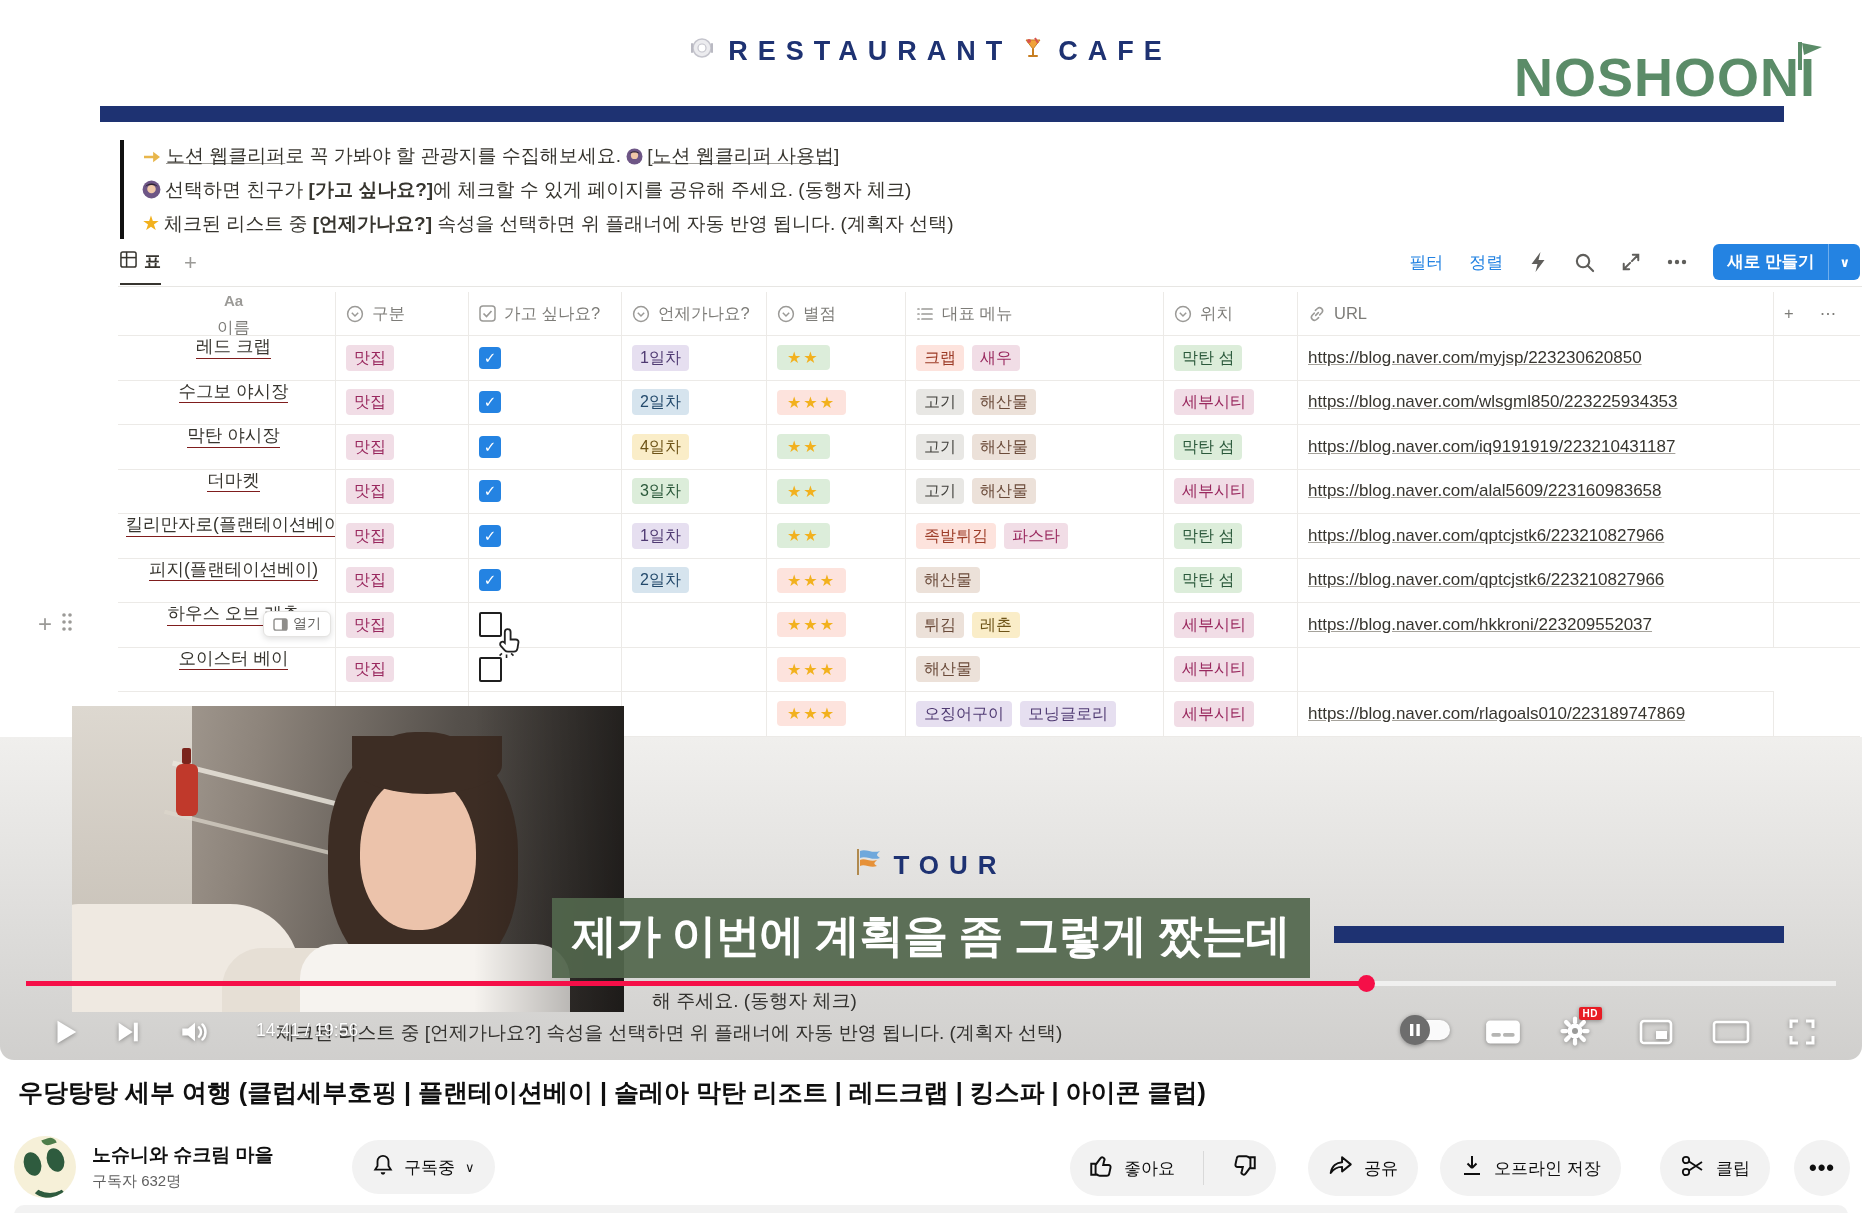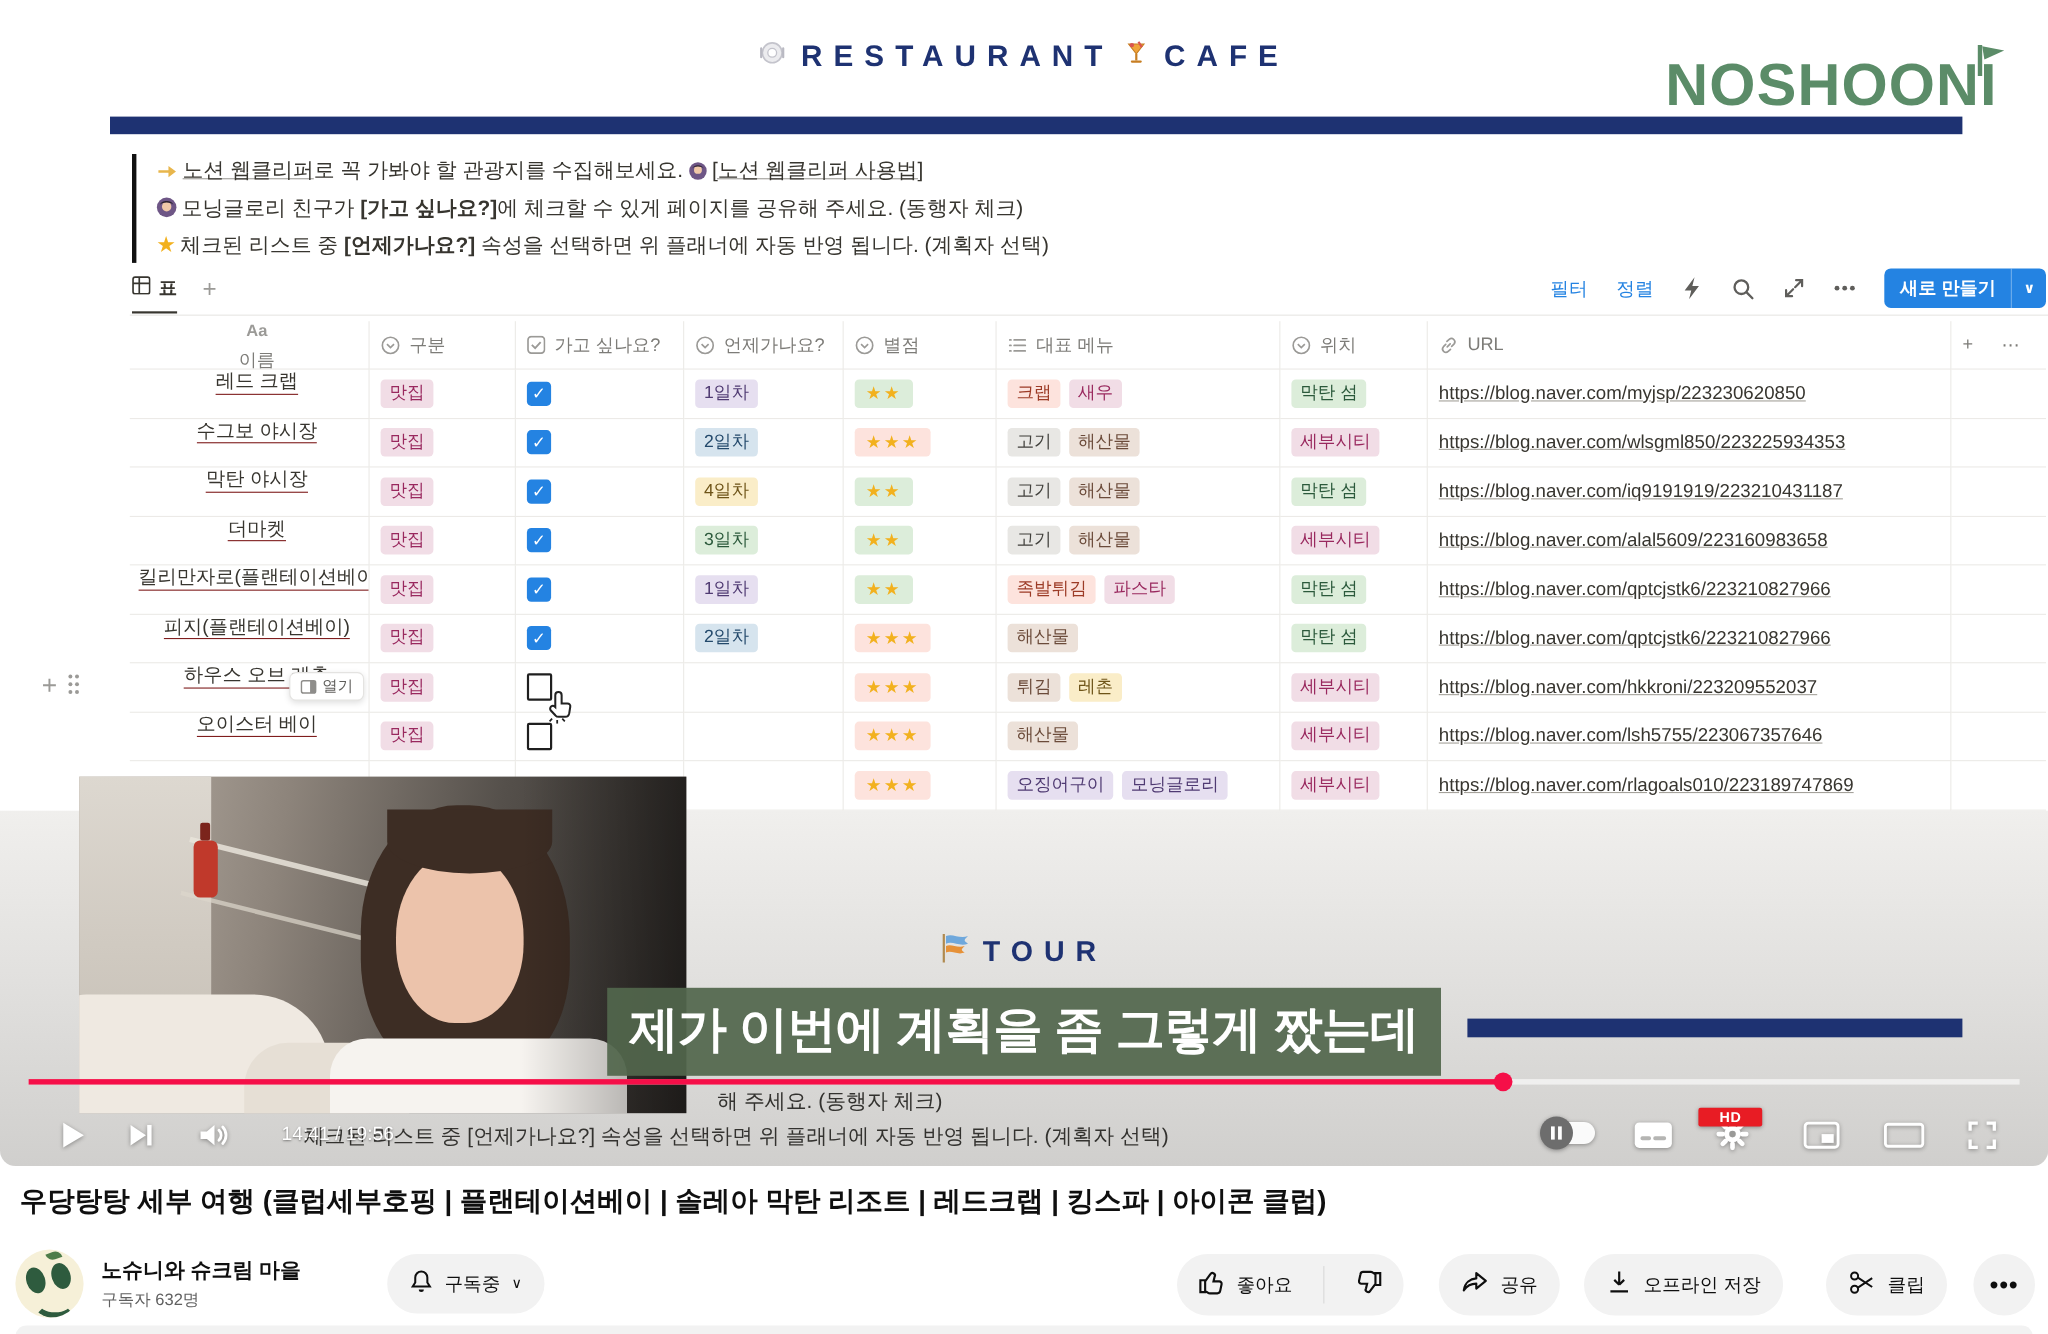--- a/index.html
+++ b/index.html
@@ -98,21 +98,21 @@
 
   
   .progress{position:absolute;left:26px;top:981px;width:1810px;height:5px;background:rgba(255,255,255,.62);z-index:7;}
   .progress .played{position:relative;height:100%;background:#f50f48;}
   .progress .knob{position:absolute;right:-8px;top:-6px;width:17px;height:17px;border-radius:50%;background:#f50f48;}
 
   
   .controls{position:absolute;left:0;top:1006px;width:1862px;height:54px;z-index:8;}
   .ctrl{position:absolute;display:flex;align-items:center;justify-content:center;color:#fff;filter:drop-shadow(0 1px 2px rgba(0,0,0,.35));}
   .time{position:absolute;left:256px;top:14px;color:#fff;font-size:17.5px;text-shadow:0 1px 2px rgba(0,0,0,.45);white-space:nowrap;}
-  .hd-badge{position:absolute;right:-12px;top:-9px;background:#e81c24;color:#fff;font-size:13px;font-weight:bold;padding:1px 19px;border-radius:2px;letter-spacing:.5px;}
+  .hd-badge{position:absolute;right:-12px;top:-9px;background:#e81c24;color:#fff;font-size:10px;font-weight:bold;padding:1px 4px;border-radius:2px;letter-spacing:.5px;}
   .auto-pill{width:46px;height:20px;background:rgba(255,255,255,.95);border-radius:11px;position:relative;}
   .auto-knob{position:absolute;left:-4px;top:-5px;width:30px;height:30px;border-radius:50%;background:#6d6d6d;display:flex;align-items:center;justify-content:center;}
 
   
   .v-title{position:absolute;left:18px;top:1076px;width:1800px;font-size:25px;font-weight:bold;color:#0f0f0f;line-height:1.35;}
   .avatar{position:absolute;left:14px;top:1136px;width:62px;height:62px;border-radius:50%;background:#f6f0d8;overflow:hidden;}
   .avatar .eyeL{position:absolute;left:10px;top:16px;width:17px;height:24px;background:#2e5b3e;border-radius:50%;transform:rotate(-18deg);}
   .avatar .eyeR{position:absolute;left:33px;top:12px;width:17px;height:24px;background:#2e5b3e;border-radius:50%;transform:rotate(-18deg);}
   .avatar .smile{position:absolute;left:16px;top:34px;width:30px;height:18px;border:5px solid transparent;border-bottom:5px solid #2e5b3e;border-radius:50%;}
   .avatar .leaf{position:absolute;left:28px;top:2px;width:14px;height:7px;background:#4e7d4a;border-radius:0 10px 0 10px;transform:rotate(-20deg);}
@@ -179,21 +179,21 @@
                 <circle cx="8" cy="8" r="7.5" fill="#6e5686"></circle>
                 <circle cx="8" cy="7" r="3.4" fill="#f0c8a8"></circle>
                 <path d="M3 6c1-4 9-4 10 0-1-2.5-9-2.5-10 0z" fill="#2f2430"></path>
               </svg></span><span>[노션 웹클리퍼 사용법]</span></span>
       </div>
       <div>
         <span class="ico18"><svg width="19" height="19" viewBox="0 0 16 16">
               <circle cx="8" cy="8" r="7.5" fill="#6e5686"></circle>
               <circle cx="8" cy="7.5" r="3.6" fill="#f0c8a8"></circle>
               <path d="M2.8 6.2C3.8 2 12.2 2 13.2 6.2c-1-2.6-9.4-2.6-10.4 0z" fill="#2f2430"></path>
-            </svg></span><span>모닝글로리 친구가 </span><span class="b">[가고 싶나요?]</span><span>에 체크할 수 있게 페이지를 공유해 주세요. (동행자 체크)</span>
+            </svg></span><span>선택하면 친구가 </span><span class="b">[가고 싶나요?]</span><span>에 체크할 수 있게 페이지를 공유해 주세요. (동행자 체크)</span>
       </div>
       <div>
         <span class="star-ico">★</span><span>체크된 리스트 중 </span><span class="b">[언제가나요?]</span><span> 속성을 선택하면 위 플래너에 자동 반영 됩니다. (계획자 선택)</span>
       </div>
     </div>
 
     <div class="tabbar">
       <div class="tab">
         <span><svg width="17" height="17" viewBox="0 0 18 18">
               <rect x="1" y="1" width="16" height="16" rx="2" fill="none" stroke="#37352f" stroke-width="1.6"></rect>
@@ -529,23 +529,20 @@
           <div class="tc"></div>
           <div class="tc">
             <span class="rate r-pink">★★★</span>
           </div>
           <div class="tc">
             <span class="tag t-brown">해산물</span>
           </div>
           <div class="tc">
             <span class="tag t-pink">세부시티</span>
           </div>
-          <div class="tc">
-            <span class="url-text">https://blog.naver.com/lsh5755/223067357646</span>
-          </div>
           <div class="tc"></div>
         </div>
         <div class="trow rw">
           <div class="tc name-cell"></div>
           <div class="tc"></div>
           <div class="tc"></div>
           <div class="tc"></div>
           <div class="tc">
             <span class="rate r-pink">★★★</span>
           </div>

